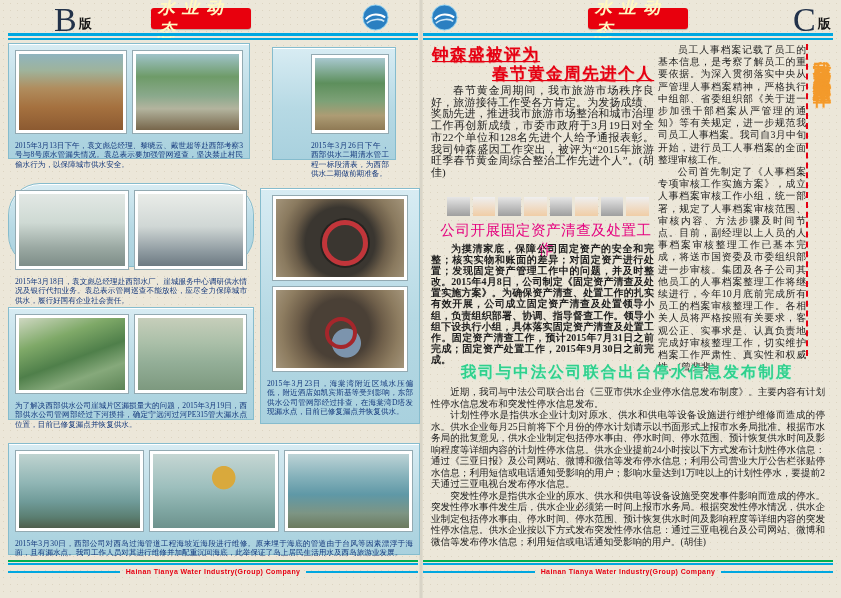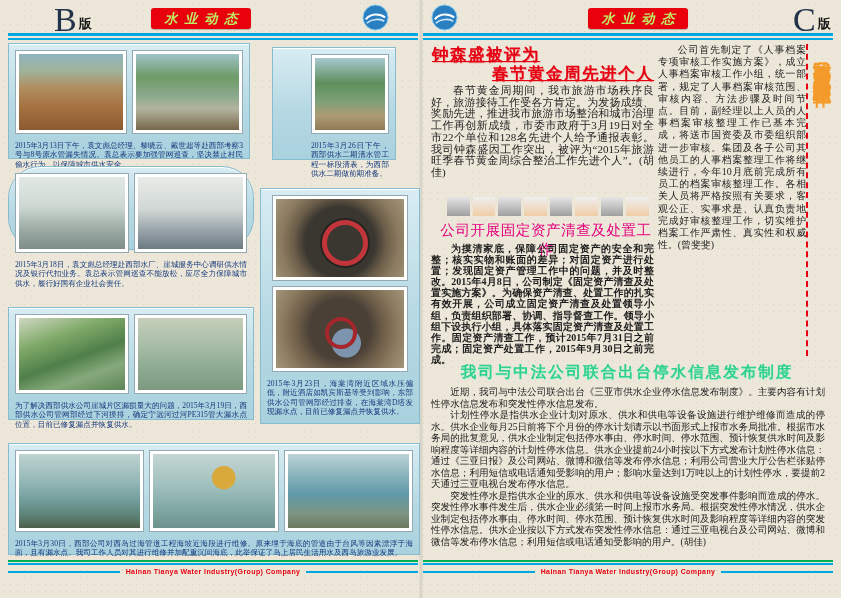--- a/index.html
+++ b/index.html
@@ -15,22 +15,22 @@
   .fold { position:absolute; left:419px; top:0; width:4px; height:598px;
     background:linear-gradient(90deg, rgba(0,0,0,0.03), rgba(0,0,0,0.10), rgba(0,0,0,0.03)); }
 
   
   .edition { position:absolute; display:flex; align-items:flex-end; }
   .ed-letter { font-family:"Liberation Serif", serif; font-size:34px; line-height:27px; color:#22324a; }
   .ed-suffix { font-size:13px; font-weight:bold; color:#151515; margin-left:2px; }
   .ed-left  { left:54px;  top:6px; }
   .ed-right { left:793px; top:6px; }
   .mast { position:absolute; top:8px; height:21px; background:#e8000d; border-radius:3px;
-    color:#bef264; display:flex; align-items:center; justify-content:center;
-    font-weight:bold; font-size:13px; letter-spacing:7px; padding-left:7px;
+    color:#fef9c3; display:flex; align-items:center; justify-content:center;
+    font-weight:bold; font-size:17px; letter-spacing:7px; padding-left:7px;
     font-style:italic; box-shadow:0 1px 1px rgba(0,0,0,0.25); }
   .mast-left  { left:151px; width:100px; }
   .mast-right { left:588px; width:100px; }
   .logo { position:absolute; width:27px; height:27px; }
   .logo-left  { left:362px; top:4px; }
   .logo-right { left:431px; top:4px; }
   .hdr-rule { position:absolute; top:33px; height:7px;
     border-top:3px solid #00a7e0; border-bottom:2px solid #00a7e0; }
   .hdr-rule-left  { left:8px;   width:410px; }
   .hdr-rule-right { left:423px; width:410px; }
@@ -39,21 +39,21 @@
   .pbox { position:absolute; border:1px solid #86bccd;
     background:linear-gradient(180deg,#d8ecf3 0%,#b6d9e4 55%,#a9d1de 100%);
     box-shadow:inset 0 1px 0 #ffffff; }
   .photos { display:flex; gap:7px; padding:7px; }
   .photos.col { flex-direction:column; align-items:center; }
   .photo { border:3px solid #fff; outline:1px solid #93aab2; flex:1; position:relative; }
   .cap { padding:1px 6px 2px 6px; font-size:7.6px; line-height:9.4px; color:#14387c;
     text-align:justify; font-family:Liberation Serif, serif; }
   .box-a { left:8px;   top:43px;  width:242px; height:116px; }
   .box-b { left:272px; top:47px;  width:124px; height:113px;padding-left:32px; }
-  .box-c { left:8px;   top:166px; width:246px; height:84px;border-radius:32px; }
+  .box-c { left:8px;   top:183px; width:246px; height:84px;border-radius:32px; }
   .box-d { left:260px; top:188px; width:160px; height:236px; }
   .box-e { left:8px;   top:307px; width:246px; height:113px; }
   .box-f { left:8px;   top:443px; width:412px; height:112px; }
   .box-a .photo, .box-c .photo, .box-e .photo { height:82px; }
   .box-c .photo, .box-e .photo { height:78px; }
   .box-b .photo { height:78px; }
   .box-d .photo { height:84px; width:134px; flex:none; }
   .box-f .photo { height:80px; }
 
   .ph-a1 { background:linear-gradient(180deg,#8fb4be 0%,#9fb39b 22%,#b08d5e 45%,#a5713f 70%,#8c5a31 100%); }
@@ -224,20 +224,21 @@
       <span class="bar cool"></span>
       <span class="bar warm"></span>
       <span class="bar cool"></span>
       <span class="bar warm"></span>
     </div>
 
     <div class="a2-title">公司开展固定资产清查及处置工作</div>
     <div class="col-body a2-body">为摸清家底，保障公司固定资产的安全和完整；核实实物和账面的差异；对固定资产进行处置；发现固定资产管理工作中的问题，并及时整改。2015年4月8日，公司制定《固定资产清查及处置实施方案》。为确保资产清查、处置工作的扎实有效开展，公司成立固定资产清查及处置领导小组，负责组织部署、协调、指导督查工作。领导小组下设执行小组，具体落实固定资产清查及处置工作。固定资产清查工作，预计2015年7月31日之前完成；固定资产处置工作，2015年9月30日之前完成。</div>
 
     <div class="col-body a3-col">
+      <p>员工人事档案记载了员工的基本信息，是考察了解员工的重要依据。为深入贯彻落实中央从严管理人事档案精神，严格执行中组部、省委组织部《关于进一步加强干部档案从严管理的通知》等有关规定，进一步规范我司员工人事档案。我司自3月中旬开始，进行员工人事档案的全面整理审核工作。</p>
       <p>公司首先制定了《人事档案专项审核工作实施方案》，成立人事档案审核工作小组，统一部署，规定了人事档案审核范围、审核内容、方法步骤及时间节点。目前，副经理以上人员的人事档案审核整理工作已基本完成，将送市国资委及市委组织部进一步审核。集团及各子公司其他员工的人事档案整理工作将继续进行，今年10月底前完成所有员工的档案审核整理工作。各相关人员将严格按照有关要求，客观公正、实事求是、认真负责地完成好审核整理工作，切实维护档案工作严肃性、真实性和权威性。(曾斐斐)</p>
     </div>
     <div class="vdash"></div>
     <div class="vtitle">我司全面开展人事档案审核整理工作</div>
 
     <div class="a4-title">我司与中法公司联合出台停水信息发布制度</div>
     <div class="col-body a4-body">
       <p>近期，我司与中法公司联合出台《三亚市供水企业停水信息发布制度》。主要内容有计划性停水信息发布和突发性停水信息发布。</p>
       <p>计划性停水是指供水企业计划对原水、供水和供电等设备设施进行维护维修而造成的停水。供水企业每月25日前将下个月份的停水计划请示以书面形式上报市水务局批准。根据市水务局的批复意见，供水企业制定包括停水事由、停水时间、停水范围、预计恢复供水时间及影响程度等详细内容的计划性停水信息。供水企业提前24小时按以下方式发布计划性停水信息：通过《三亚日报》及公司网站、微博和微信等发布停水信息；利用公司营业大厅公告栏张贴停水信息；利用短信或电话通知受影响的用户；影响水量达到1万吨以上的计划性停水，要提前2天通过三亚电视台发布停水信息。</p>
       <p>突发性停水是指供水企业的原水、供水和供电等设备设施受突发事件影响而造成的停水。突发性停水事件发生后，供水企业必须第一时间上报市水务局。根据突发性停水情况，供水企业制定包括停水事由、停水时间、停水范围、预计恢复供水时间及影响程度等详细内容的突发性停水信息。供水企业按以下方式发布突发性停水信息：通过三亚电视台及公司网站、微博和微信等发布停水信息；利用短信或电话通知受影响的用户。(胡佳)</p>

